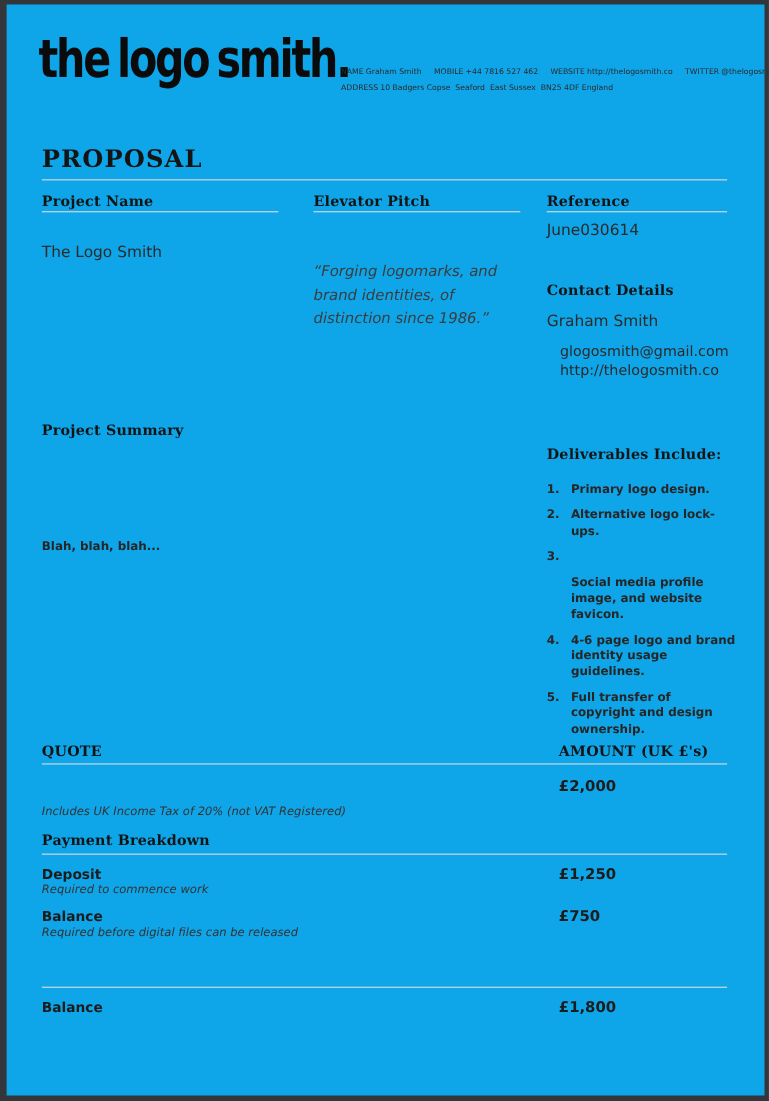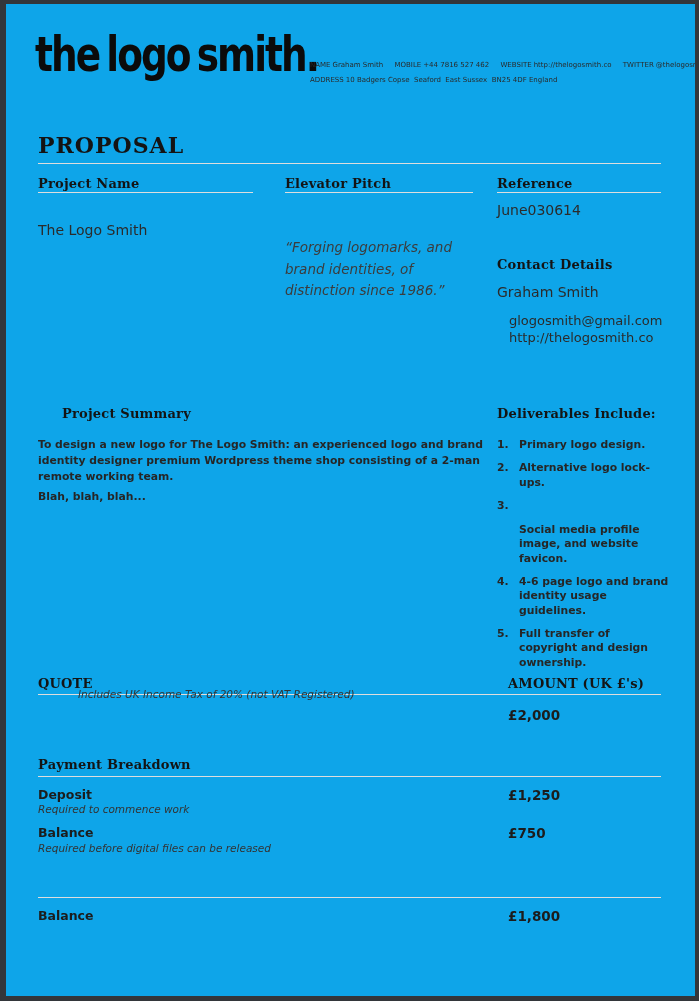--- a/index.html
+++ b/index.html
@@ -88,22 +88,21 @@
   <div class="rule" style="left:497px; width:164px; top:192px;"></div>
   <div class="abs value14" style="left:497px; top:202px;">June030614</div>
 
   <div class="abs slab colhead" style="left:497px; top:257px;">Contact Details</div>
   <div class="abs value14" style="left:497px; top:284px;">Graham Smith</div>
   <div class="contact-block">
     <div>glogosmith@gmail.com</div>
     <div>http://thelogosmith.co</div>
   </div>
 
-  <div class="abs slab colhead" style="left:38px; top:406px;margin-left:24px;">Project Summary</div>
-  <div class="summary-body body-semibold">To design a new logo for The Logo Smith: an experienced logo and brand identity designer premium Wordpress theme shop consisting of a 2-man remote working team.</div>
+  <div class="abs slab colhead" style="left:38px; top:384px;">Project Summary</div>
   <div class="summary-blah body-semibold">Blah, blah, blah...</div>
 
   <div class="abs slab colhead" style="left:497px; top:406px;">Deliverables Include:</div>
   <div class="deliv-list">
     <div class="deliv-item">
         <span class="num">1.</span>
         <span class="txt">Primary logo design.</span>
       </div>
     <div class="deliv-item">
         <span class="num">2.</span>
@@ -120,21 +119,21 @@
     <div class="deliv-item">
         <span class="num">5.</span>
         <span class="txt">Full transfer of copyright and design ownership.</span>
       </div>
   </div>
 
   <div class="abs slab colhead" style="left:38px; top:676px;">QUOTE</div>
   <div class="abs slab colhead" style="left:508px; top:676px;">AMOUNT (UK £'s)</div>
   <div class="rule" style="left:38px; width:623px; top:694px;"></div>
 
-  <div class="abs row-note" style="left:38px; top:688px;margin-left:40px;">Includes UK Income Tax of 20% (not VAT Registered)</div>
+  <div class="abs row-note" style="left:38px; top:732px;">Includes UK Income Tax of 20% (not VAT Registered)</div>
   <div class="abs amount" style="left:508px; top:707px;">£2,000</div>
 
   <div class="abs slab colhead" style="left:38px; top:757px;">Payment Breakdown</div>
   <div class="rule" style="left:38px; width:623px; top:776px;"></div>
 
   <div class="abs row-title" style="left:38px; top:787px;">Deposit</div>
   <div class="abs row-note" style="left:38px; top:803px;">Required to commence work</div>
   <div class="abs amount" style="left:508px; top:787px;">£1,250</div>
 
   <div class="abs row-title" style="left:38px; top:825px;">Balance</div>

